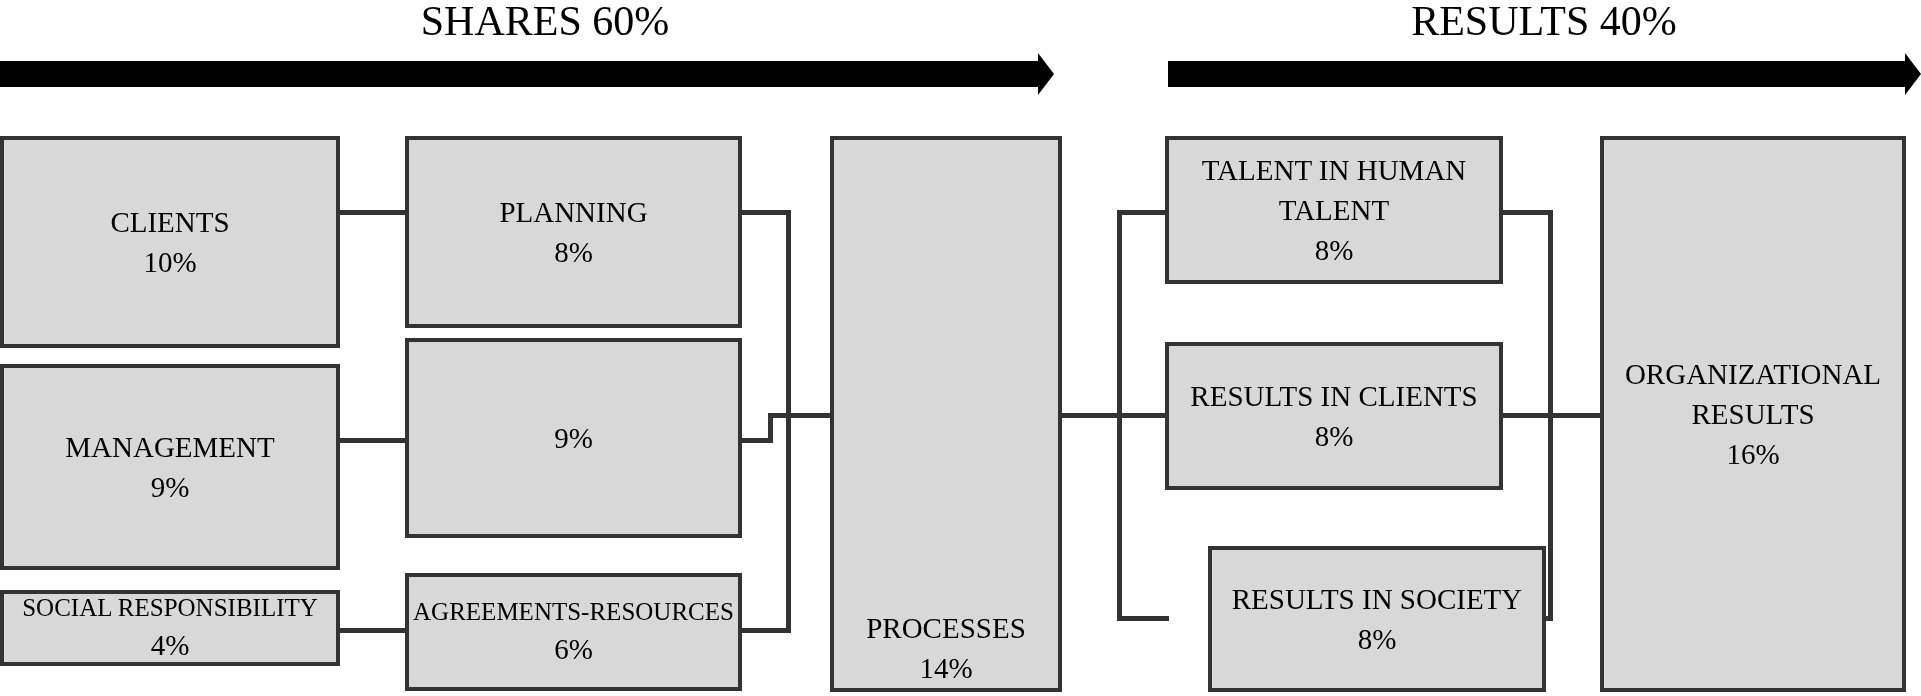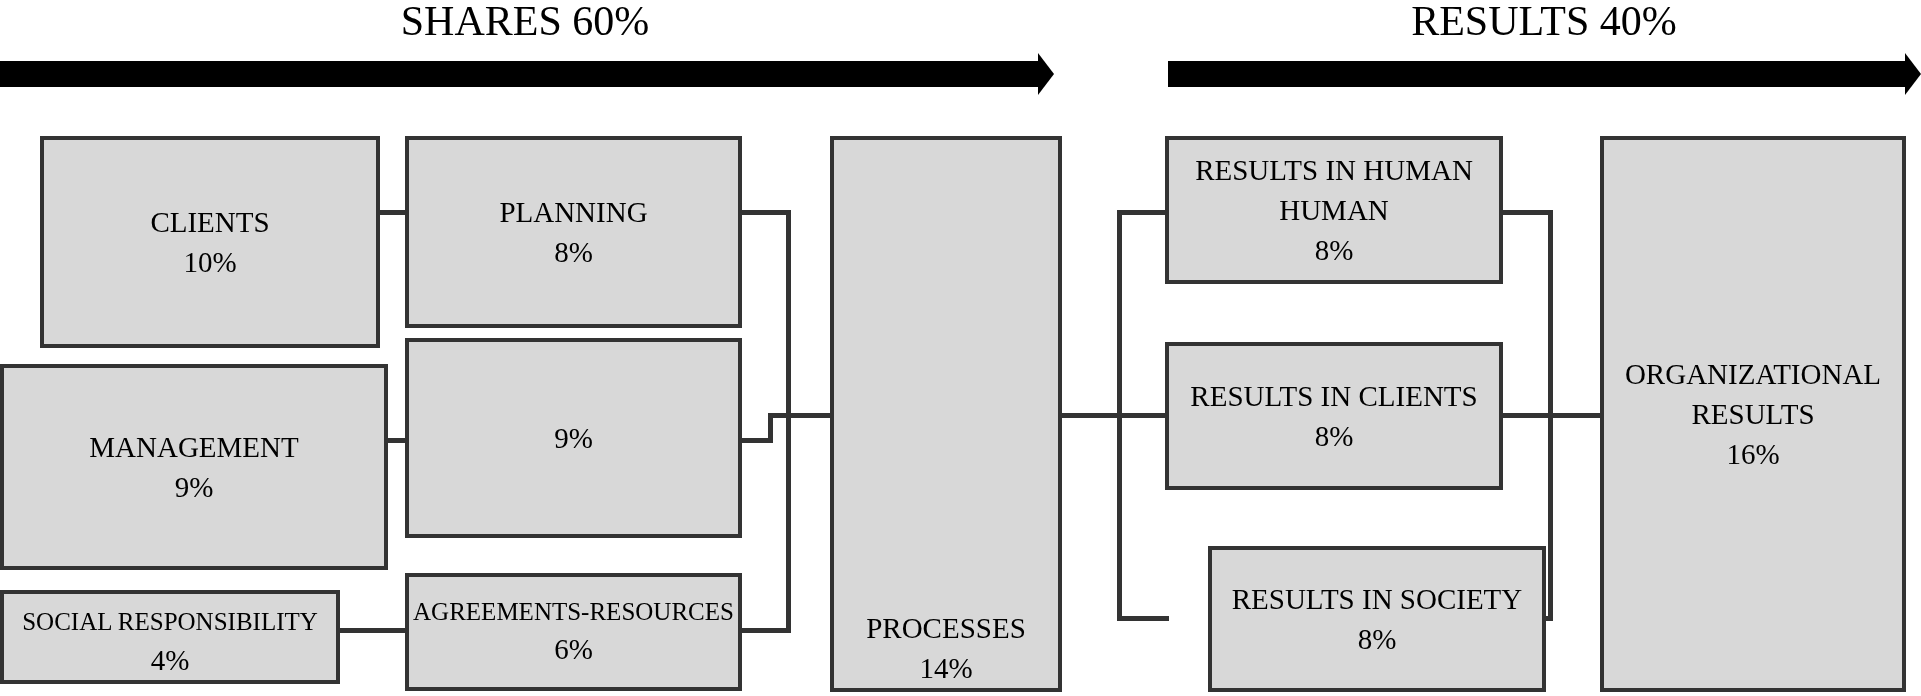--- a/index.html
+++ b/index.html
@@ -4,44 +4,44 @@
 <style>
   html,body{margin:0;padding:0;background:#ffffff;}
   #stage{
     position:relative;width:1921px;height:696px;background:#ffffff;overflow:hidden;
     font-family:"Liberation Serif","DejaVu Serif",serif;color:#000;
   }
   .title{
     position:absolute;top:0;text-align:center;font-size:42px;line-height:1.0;
     color:#000;letter-spacing:0px;white-space:nowrap;
   }
-  #title-shares{left:0;width:1050px;}
+  #title-shares{left:0;width:1050px;padding-left:20px;}
   #title-results{left:1168px;width:752px;}
   .arrow-body{position:absolute;top:61px;height:26px;background:#000;}
   #arrow-shares-body{left:0;width:1038px;}
   #arrow-results-body{left:1168px;width:737px;}
   .arrow-head{
     position:absolute;top:53px;width:0;height:0;
     border-top:21px solid transparent;border-bottom:21px solid transparent;
     border-left:16px solid #000;
   }
   #arrow-shares-head{left:1038px;}
   #arrow-results-head{left:1905px;}
   .box{
     position:absolute;background:#d8d8d8;border:4px solid #333333;
     box-sizing:border-box;display:flex;flex-direction:column;
     justify-content:center;align-items:center;text-align:center;
     font-size:29px;line-height:1.38;padding:0 4px;
   }
   .box .pct{display:block;}
   .small-label .label{font-size:25px;}
   
-  #box-clients{left:0px;top:136px;width:340px;height:212px;margin-left:40px;}
-  #box-management{left:0px;top:364px;width:388px;height:206px;}
-  #box-social{left:0px;top:590px;width:340px;height:94px;justify-content:flex-end;}
+  #box-clients{left:0px;top:136px;width:340px;height:212px;}
+  #box-management{left:0px;top:364px;width:340px;height:206px;}
+  #box-social{left:0px;top:590px;width:340px;height:76px;}
   #box-planning{left:405px;top:136px;width:337px;height:192px;}
   #box-talent{left:405px;top:338px;width:337px;height:200px;}
   #box-agreements{left:405px;top:573px;width:337px;height:118px;}
   #box-processes{left:830px;top:136px;width:232px;height:556px;justify-content:flex-end;}
   #box-rtalent{left:1165px;top:136px;width:338px;height:148px;}
   #box-rclients{left:1165px;top:342px;width:338px;height:148px;}
   #box-rsociety{left:1165px;top:546px;width:338px;height:146px;margin-left:43px;}
   #box-org{left:1600px;top:136px;width:306px;height:556px;}
   
   .conn{position:absolute;background:#333333;}
@@ -122,21 +122,21 @@
     <span class="label">AGREEMENTS-RESOURCES</span>
     <span class="pct">6%</span>
   </div>
 
   <div class="box" id="box-processes">
     <span class="label">PROCESSES</span>
     <span class="pct">14%</span>
   </div>
 
   <div class="box" id="box-rtalent">
-    <span class="label">RESULTS IN HUMAN HUMAN</span>
+    <span class="label">TALENT IN HUMAN TALENT</span>
     <span class="pct">8%</span>
   </div>
 
   <div class="box" id="box-rclients">
     <span class="label">RESULTS IN CLIENTS</span>
     <span class="pct">8%</span>
   </div>
 
   <div class="box" id="box-rsociety">
     <span class="label">RESULTS IN SOCIETY</span>

